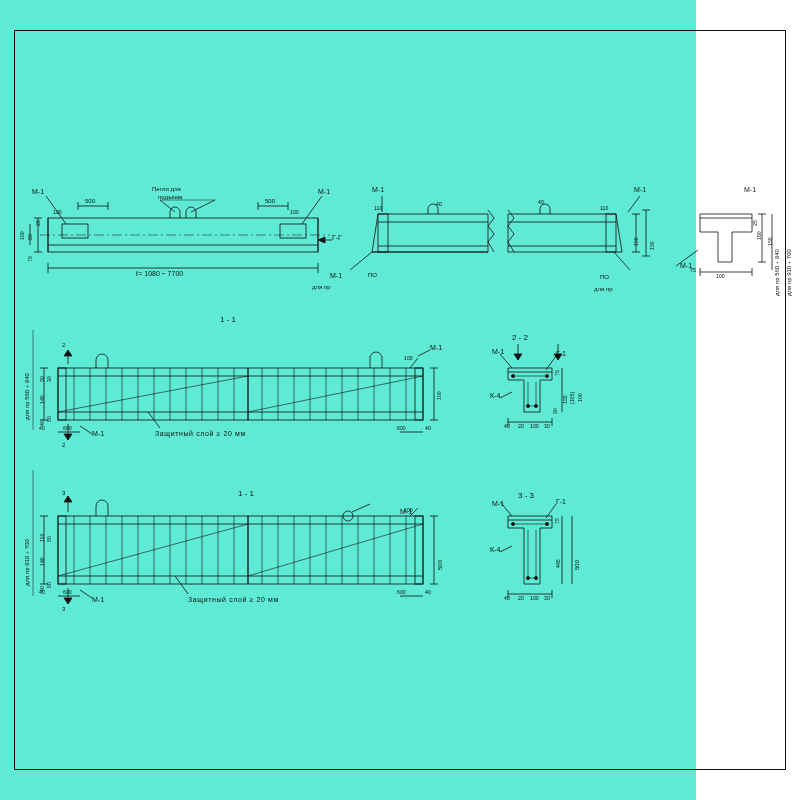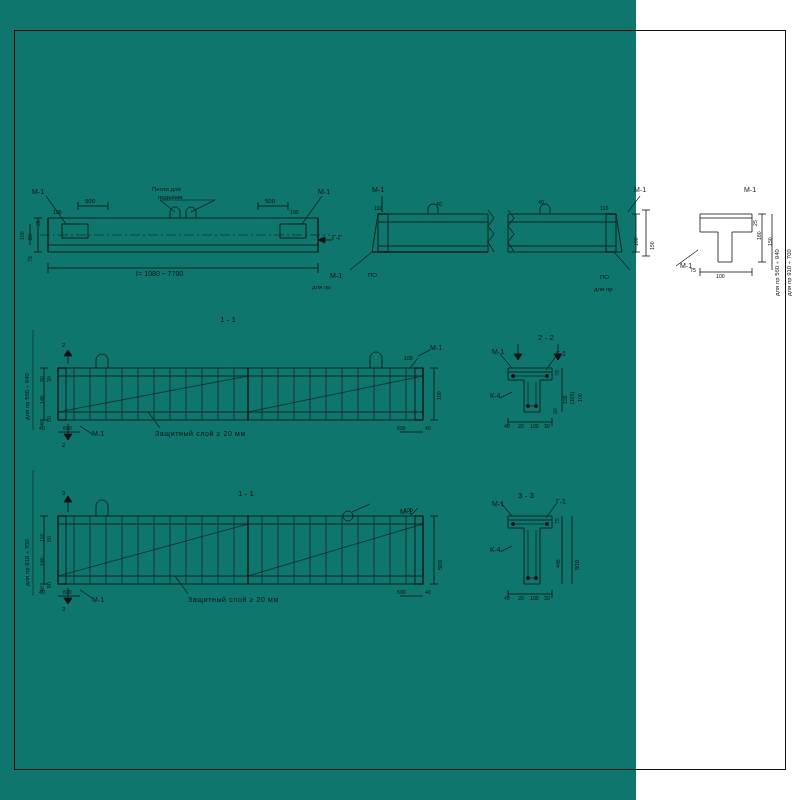--- a/index.html
+++ b/index.html
@@ -1,17 +1,17 @@
 <!DOCTYPE html>
 <html><head>
 <meta charset="utf-8">
 <style>
   html,body{margin:0;padding:0;background:#ffffff;}
   body{width:800px;height:800px;overflow:hidden;font-family:"Liberation Sans",sans-serif;}
-  #sheet{position:relative;width:636px;height:800px;background:#0f766e;}
+  #sheet{position:relative;width:696px;height:800px;background:#5eead4;}
   .frame{position:absolute;left:14px;top:30px;width:772px;height:740px;border:1.4px solid #111;box-sizing:border-box;}
   svg{position:absolute;left:0;top:0;width:800px;height:800px;}
   .lbl{position:absolute;font-family:"Liberation Sans",sans-serif;color:#111;white-space:nowrap;line-height:1;}
   .t5{font-size:5.2px;}
   .t6{font-size:6px;}
   .t7{font-size:7px;}
   .t8{font-size:8px;}
   .rot90{transform:rotate(-90deg);transform-origin:left top;}
   .sp{letter-spacing:0.6px;}
 </style>
@@ -345,21 +345,21 @@
   <div class="lbl t5" style="left:39px;top:590px;">40</div>
   <div class="lbl t5" style="left:397px;top:590px;">600</div>
   <div class="lbl t5" style="left:425px;top:590px;">40</div>
   <div class="lbl t6 rot90" style="left:24px;top:586px;">для пр 910 ÷ 700</div>
   <div class="lbl t5 rot90" style="left:40px;top:592px;">40</div>
   <div class="lbl t5 rot90" style="left:47px;top:588px;">50</div>
   <div class="lbl t5 rot90" style="left:40px;top:566px;">140</div>
   <div class="lbl t5 rot90" style="left:40px;top:542px;">110</div>
   <div class="lbl t5 rot90" style="left:47px;top:542px;">50</div>
 
-  <div class="lbl t8" style="left:538px;top:334px;">2 - 2</div>
+  <div class="lbl t8" style="left:512px;top:334px;">2 - 2</div>
   <div class="lbl t7" style="left:492px;top:348px;">М-1</div>
   <div class="lbl t7" style="left:556px;top:350px;">Г-1</div>
   <div class="lbl t7" style="left:490px;top:392px;">К-4</div>
   <div class="lbl t5" style="left:504px;top:424px;">40</div>
   <div class="lbl t5" style="left:518px;top:424px;">20</div>
   <div class="lbl t5" style="left:530px;top:424px;">100</div>
   <div class="lbl t5" style="left:544px;top:424px;">30</div>
   <div class="lbl t5 rot90" style="left:553px;top:414px;">30</div>
   <div class="lbl t5 rot90" style="left:563px;top:404px;">155</div>
   <div class="lbl t5 rot90" style="left:570px;top:404px;">(105)</div>

